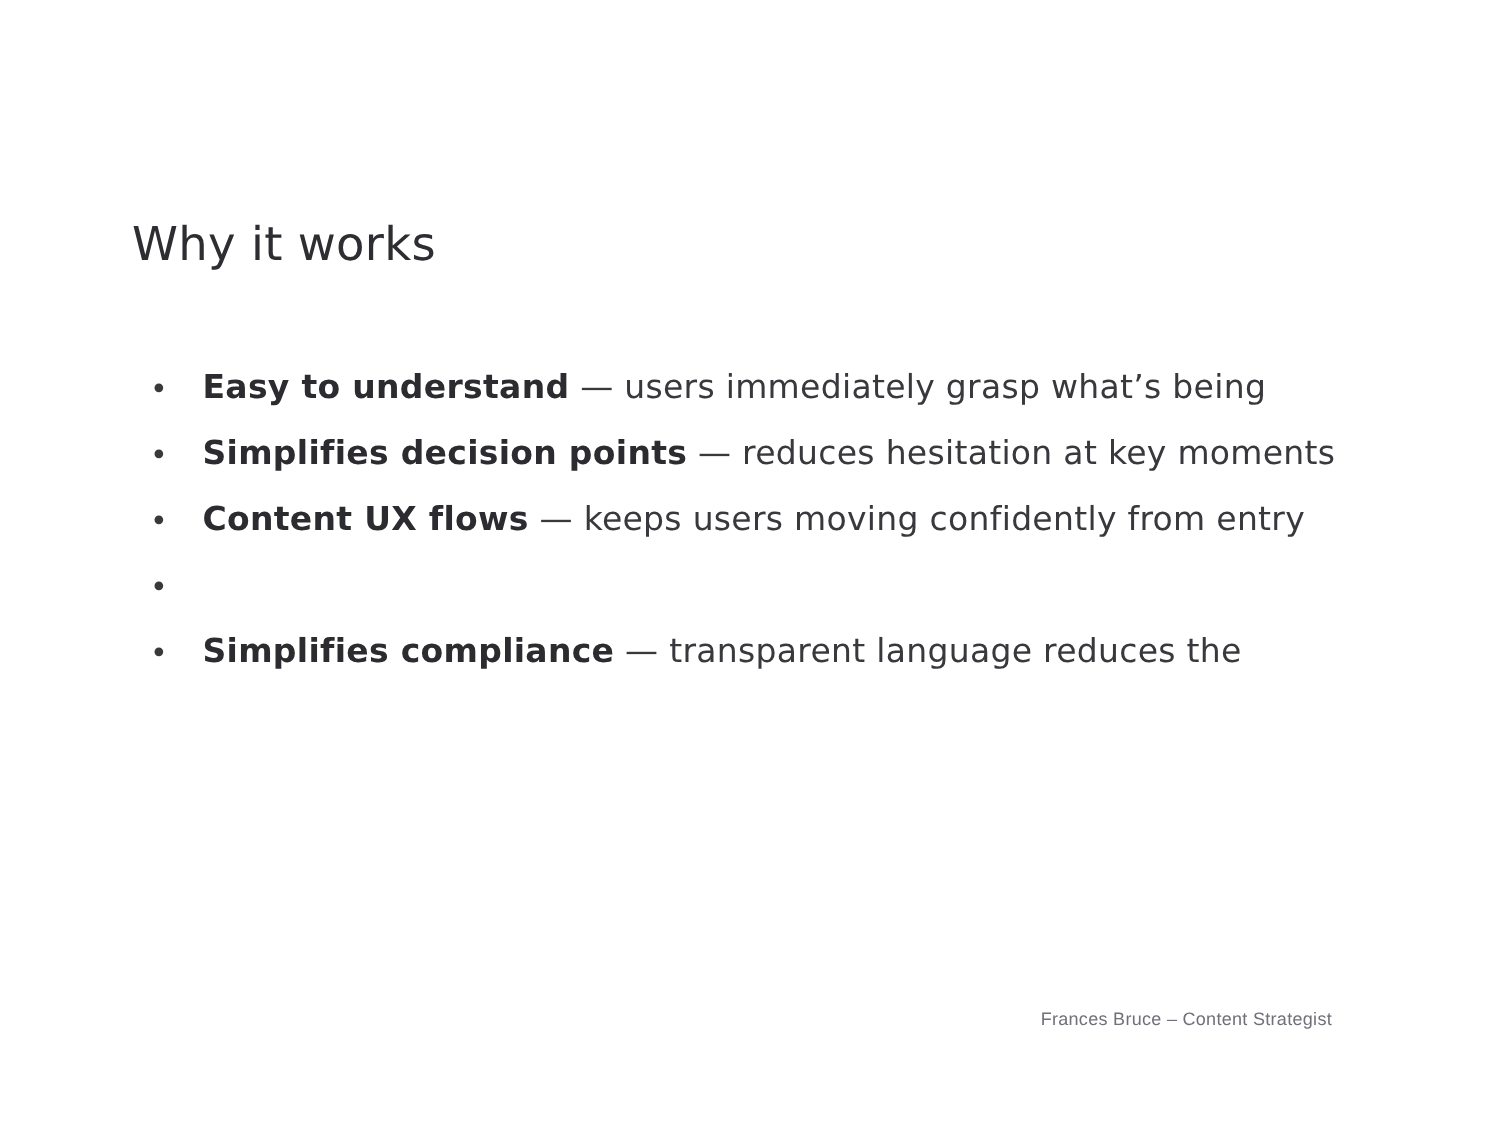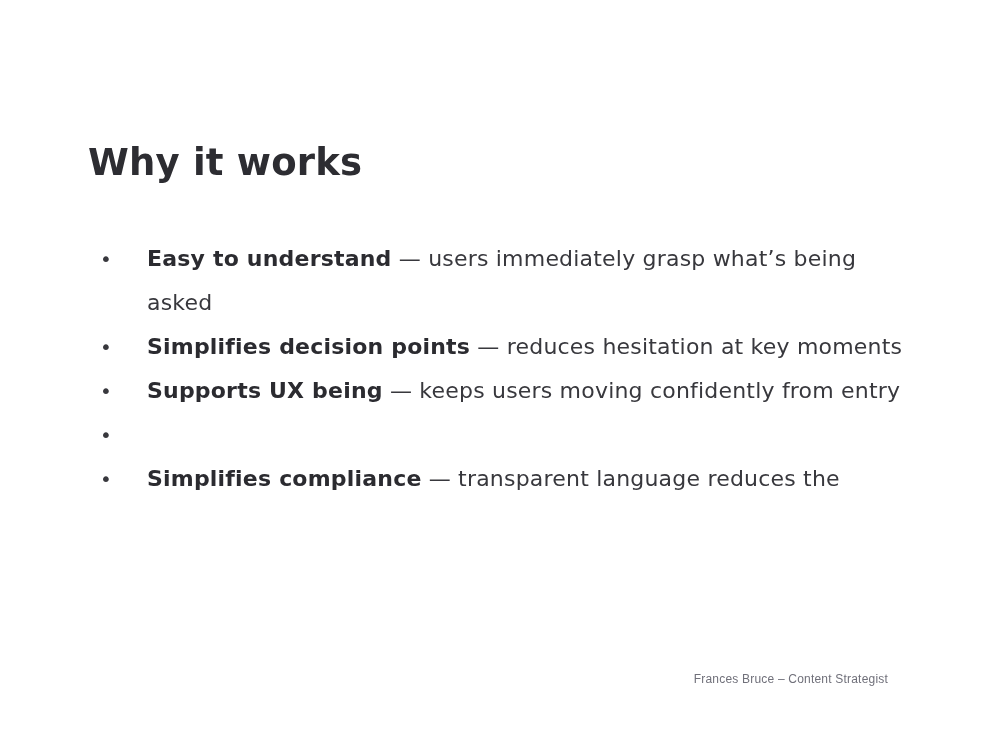--- a/index.html
+++ b/index.html
@@ -13,23 +13,23 @@
     height: 750px;
     background: var(--bg, #ffffff);
     font-family: "DejaVu Sans", sans-serif;
     overflow: hidden;
   }
   .title {
     position: absolute;
     left: 88px;
     top: 143px;
     margin: 0;
-    font-size: 37px;
+    font-size: 31px;
     line-height: 40px;
-    font-weight: 700;
+    font-weight: 400;
     letter-spacing: 0.2px;
     color: var(--title-color, #2d2d32);
   }
   .bullets {
     position: absolute;
     left: 100px;
     top: 237px;
     width: 820px;
   }
   .bullet {
@@ -37,21 +37,20 @@
     align-items: flex-start;
   }
   .marker {
     flex: 0 0 35px;
     font-size: 20px;
     line-height: 44px;
     color: var(--body-color, #38383d);
   }
   .content {
     flex: 1 1 auto;
-    margin-left: 12px;
   }
   .line {
     font-size: 22px;
     line-height: 44px;
     letter-spacing: 0.2px;
     color: var(--body-color, #38383d);
     white-space: nowrap;
   }
   .line .b {
     font-weight: 700;
@@ -71,33 +70,32 @@
 </head>
 <body>
 
 <div class="slide" style="--bg: #ffffff; --title-color: #2d2d32; --body-color: #38383d; --bold-color: #2b2b30; --footer-color: #70707a;">
   <h1 class="title">Why it works</h1>
   <div class="bullets">
       <div class="bullet">
         <span class="marker">•</span>
         <div class="content">
           <div class="line"><span class="b">Easy to understand</span> — users immediately grasp what’s being</div>
-          <div class="line">asked</div>
         </div>
       </div>
       <div class="bullet">
         <span class="marker">•</span>
         <div class="content">
           <div class="line"><span class="b">Simplifies decision points</span> — reduces hesitation at key moments</div>
         </div>
       </div>
       <div class="bullet">
         <span class="marker">•</span>
         <div class="content">
-          <div class="line"><span class="b">Supports UX being</span> — keeps users moving confidently from entry</div>
+          <div class="line"><span class="b">Content UX flows</span> — keeps users moving confidently from entry</div>
         </div>
       </div>
       <div class="bullet">
         <span class="marker">•</span>
         <div class="content">
         </div>
       </div>
       <div class="bullet">
         <span class="marker">•</span>
         <div class="content">

